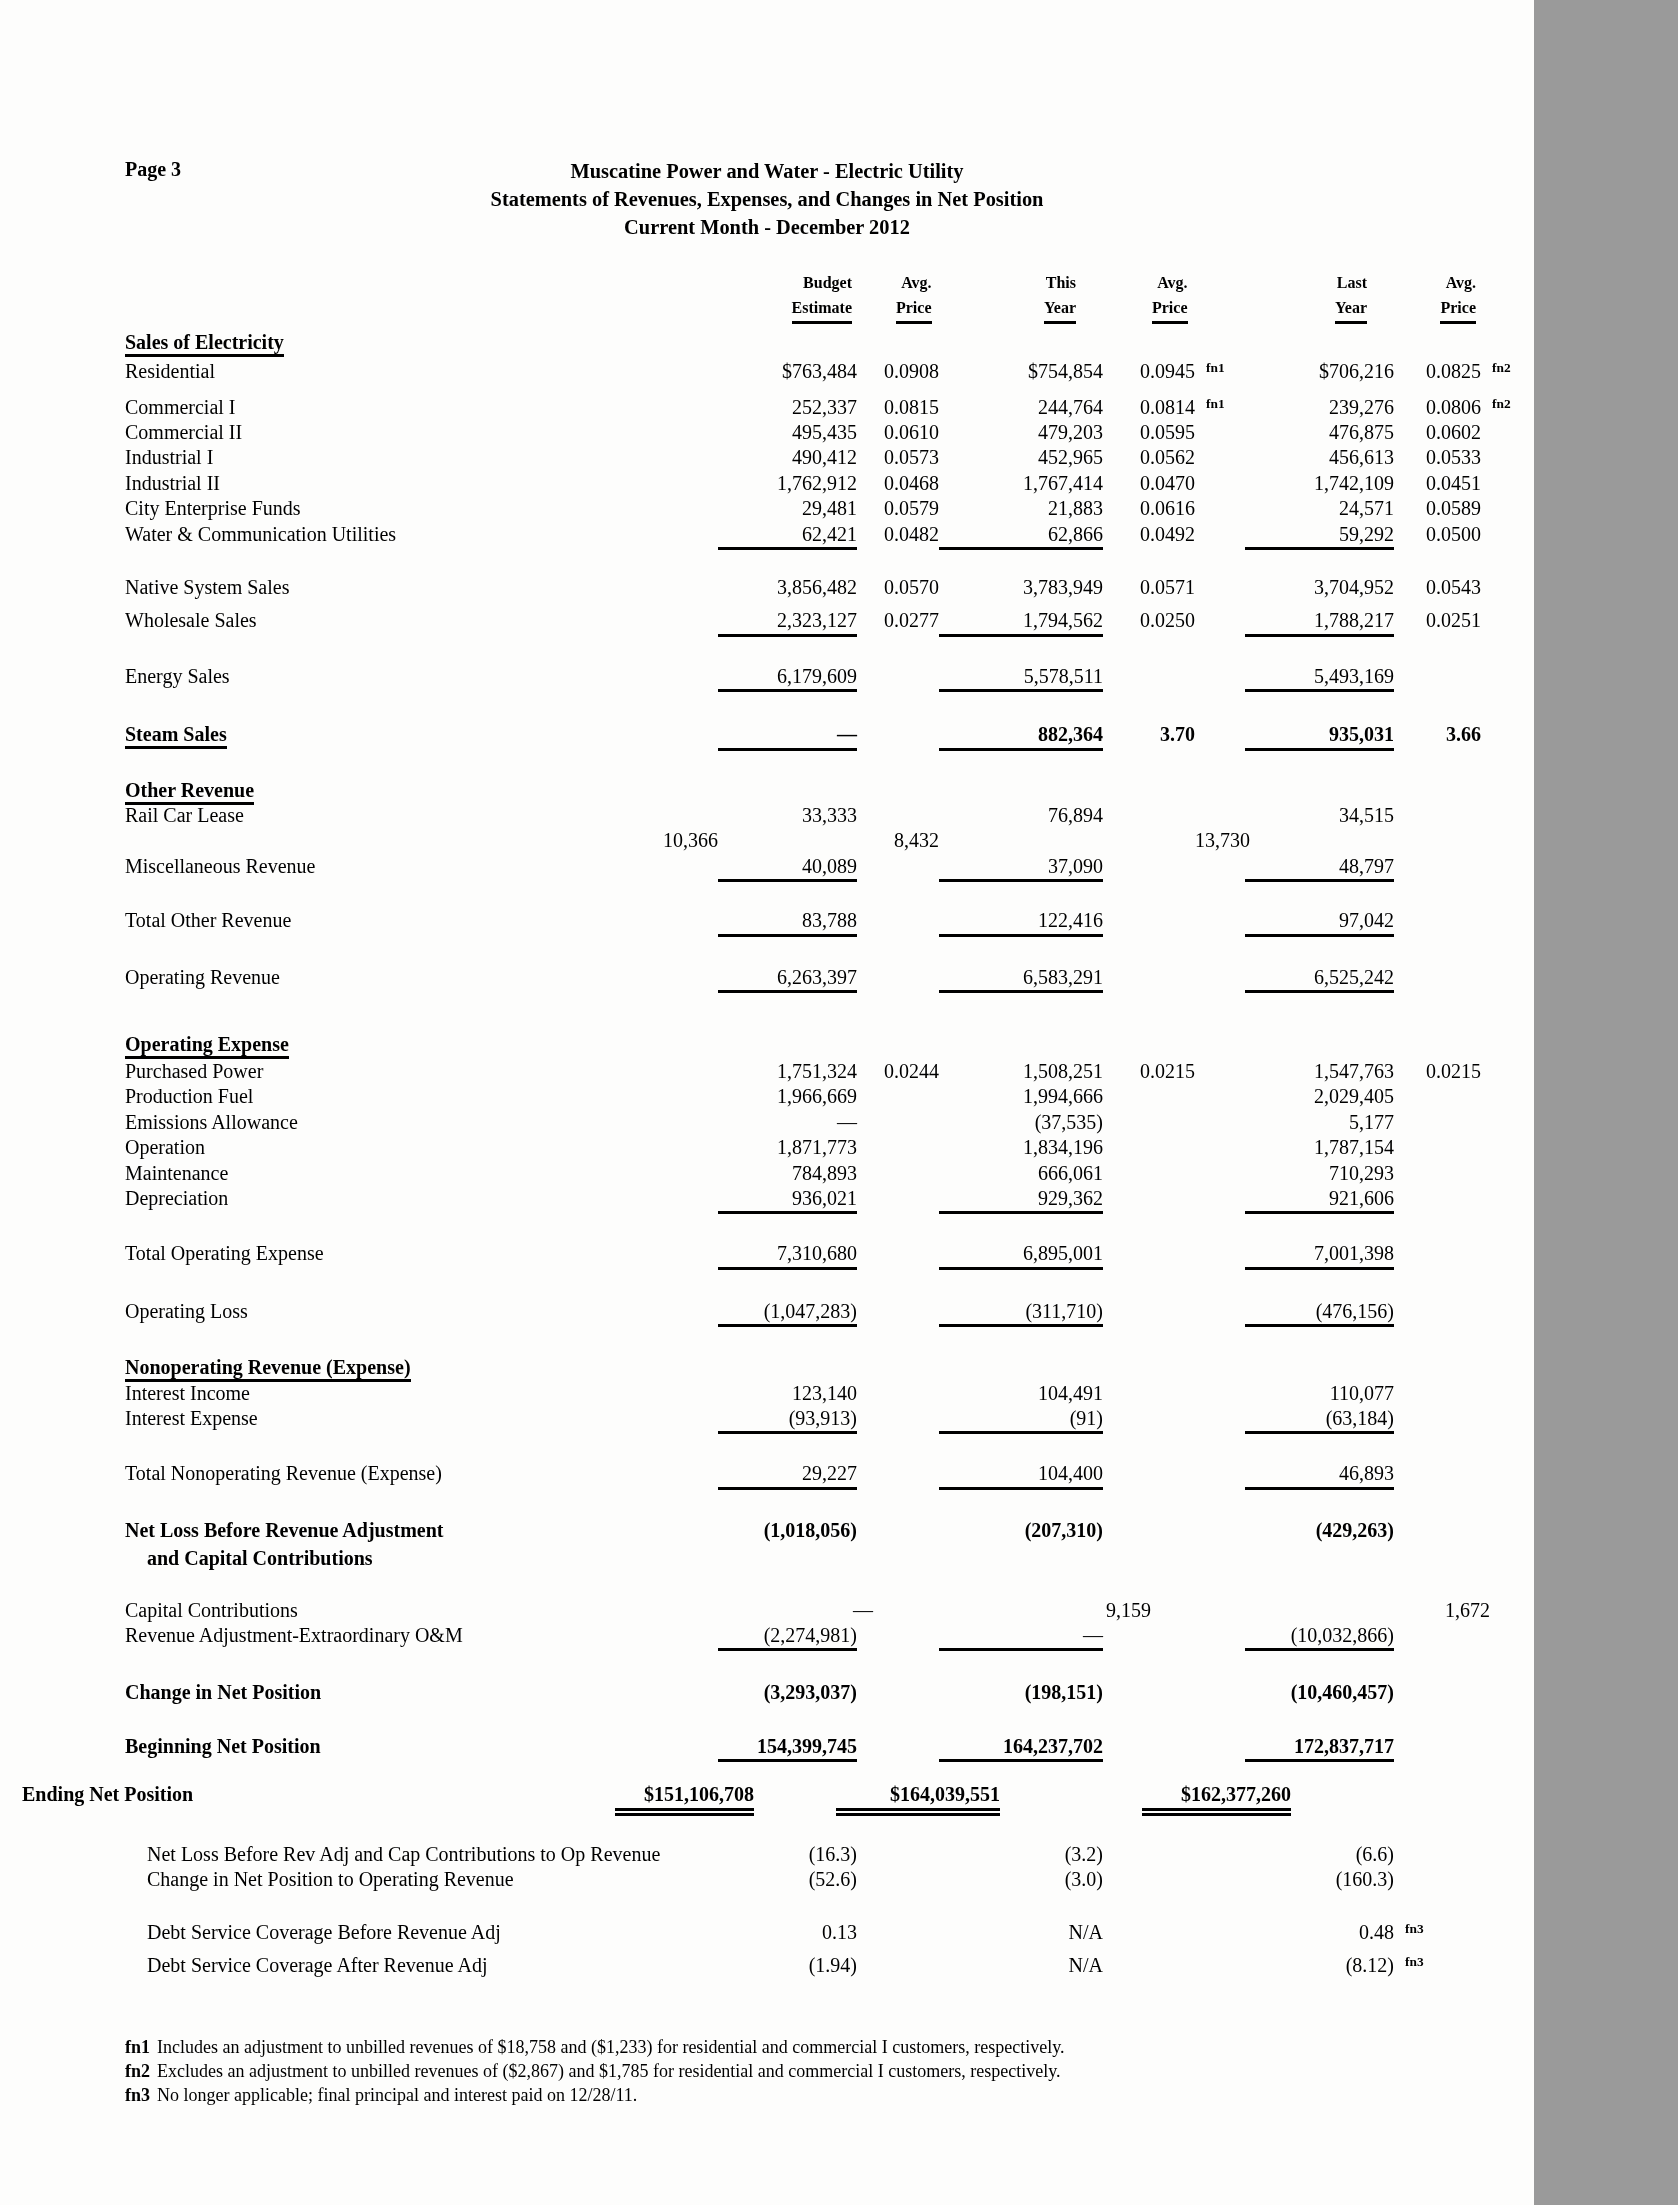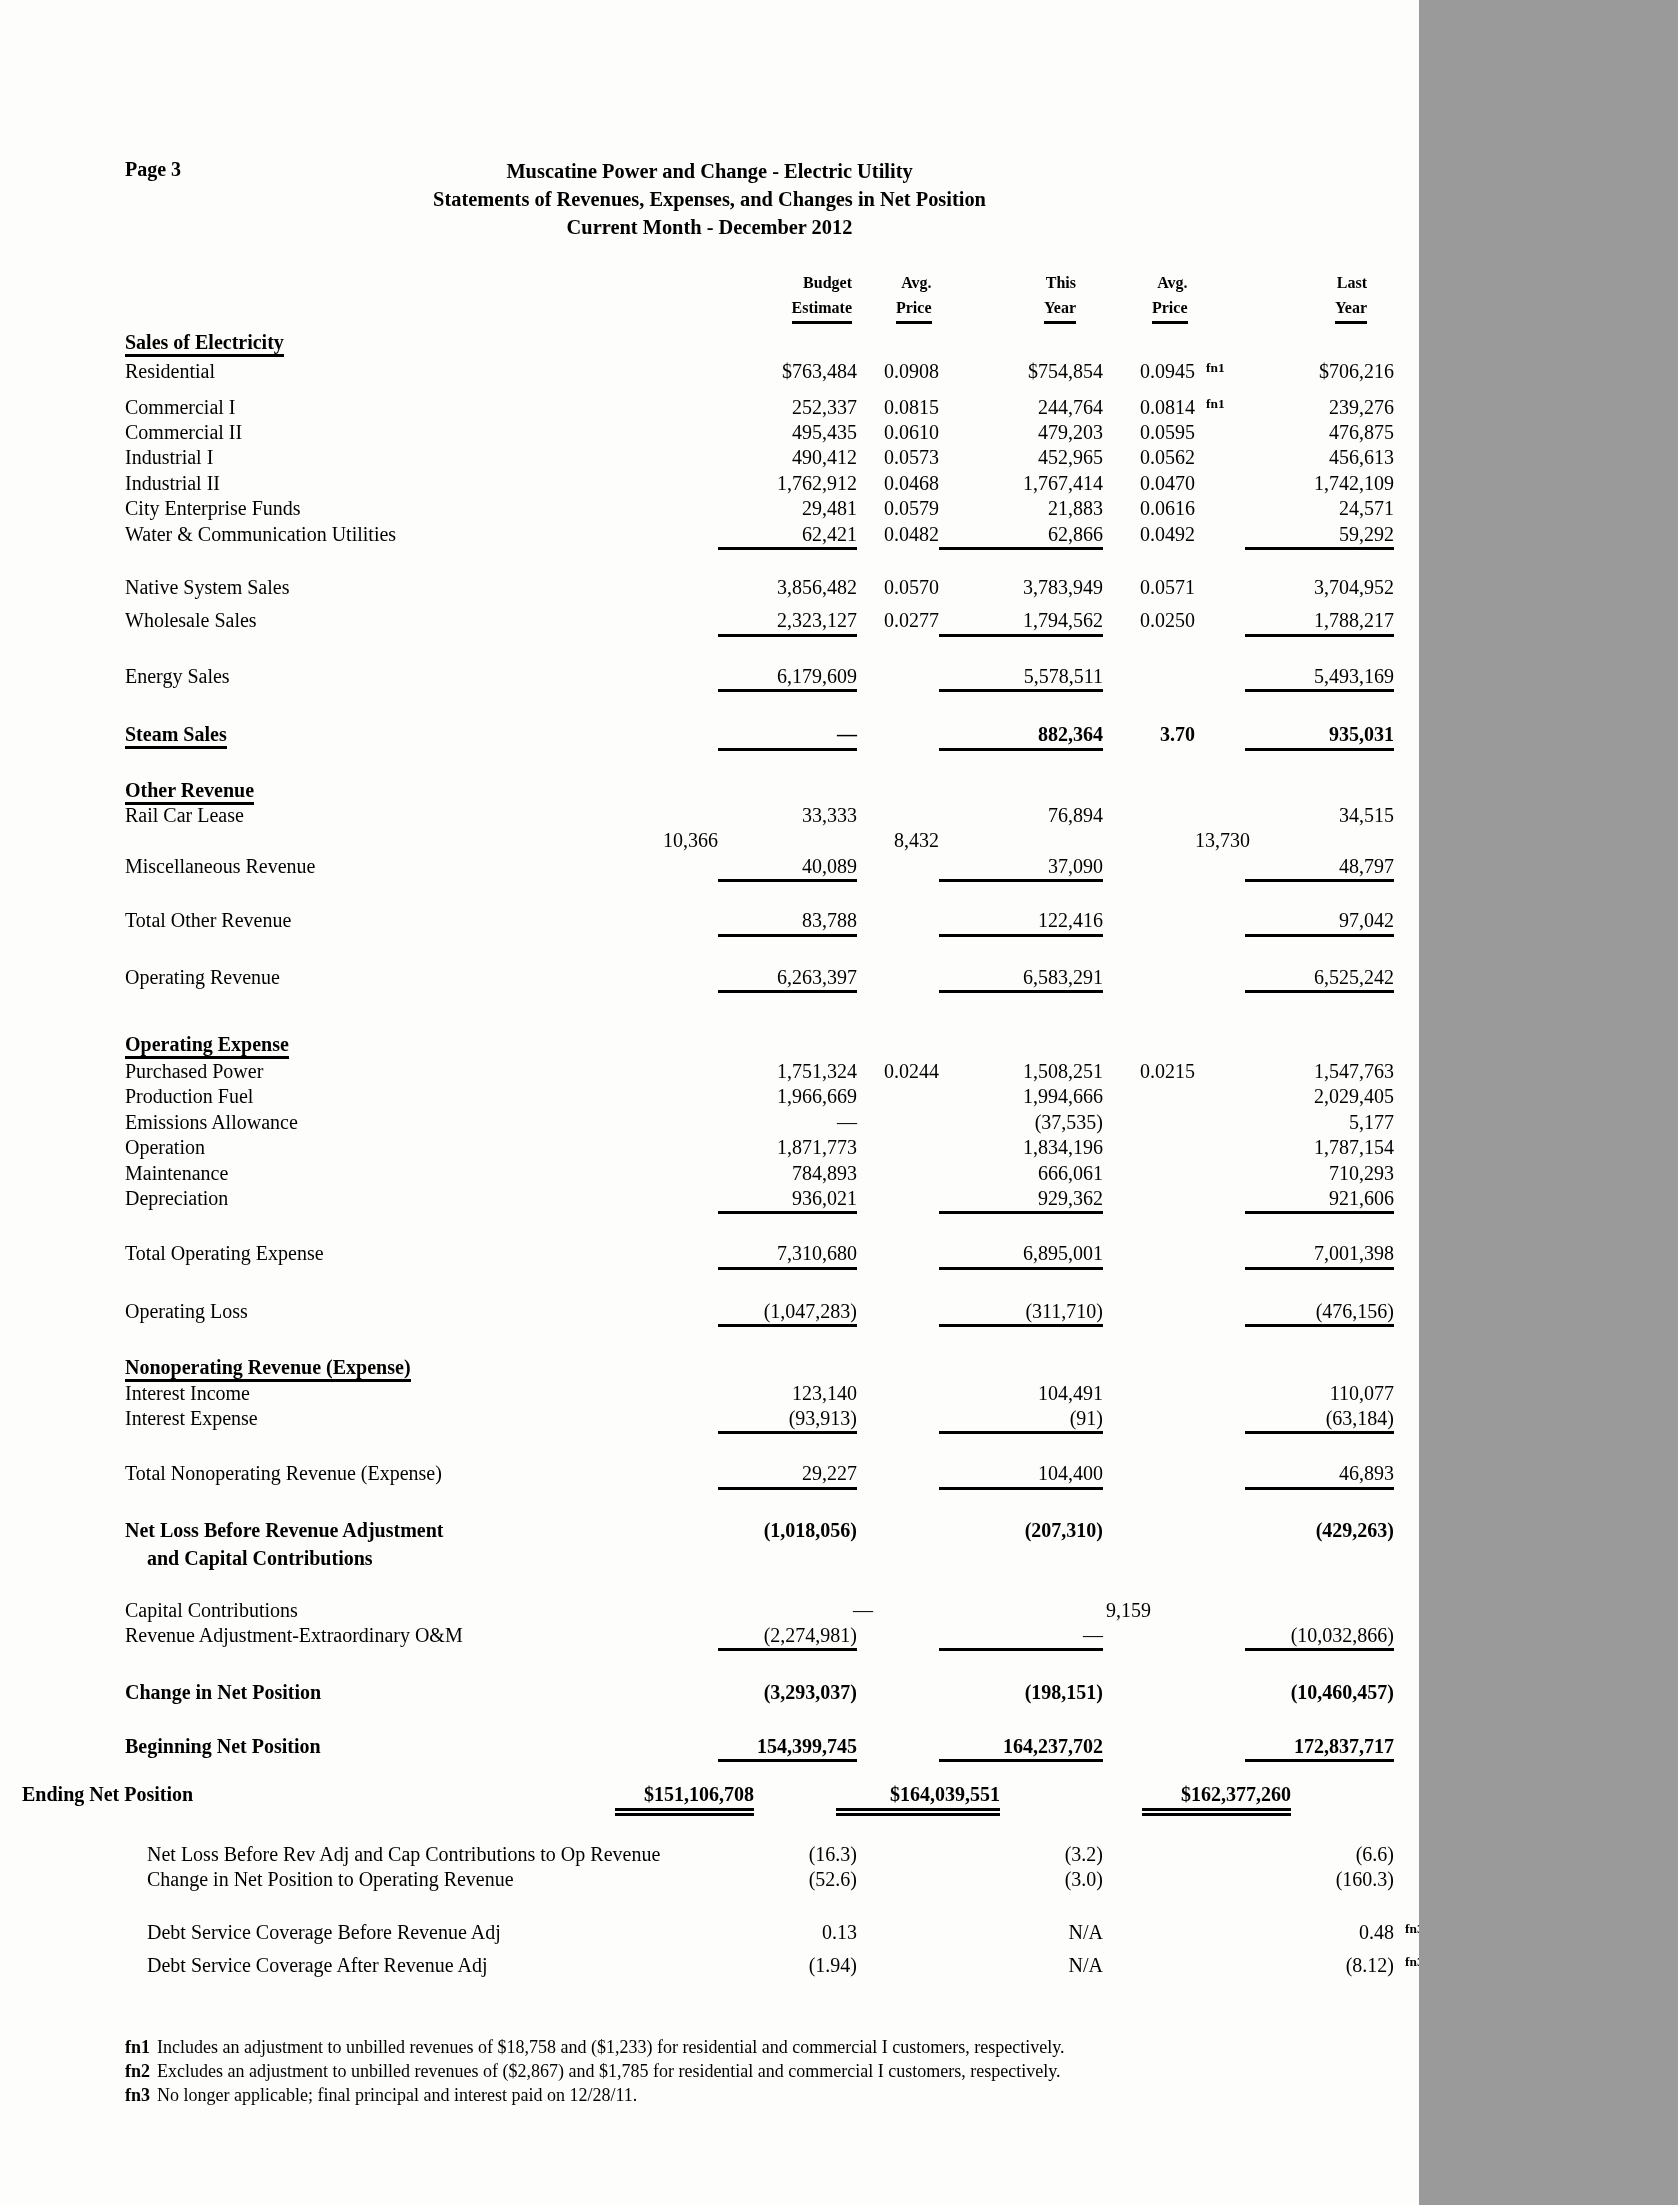--- a/index.html
+++ b/index.html
@@ -1,17 +1,17 @@
 <!DOCTYPE html>
 <html style="font-size:8px"><head>
 <meta charset="utf-8">
 <style>
   html,body{margin:0;padding:0;background:#9a9a9a;}
   .page{
-    position:relative;width:1419px;height:2205px;background:#fdfdfc;color:#000;
+    position:relative;width:1534px;height:2205px;background:#fdfdfc;color:#000;
     font-family:"Liberation Serif","DejaVu Serif",serif;overflow:hidden;
   }
   .topbar{position:relative;padding-top:157px;}
   .pageno{position:absolute;left:125px;top:158px;font-size:20px;font-weight:700;}
   .titles{text-align:center;font-weight:700;font-size:20.4px;line-height:28px;}
   .grid{display:grid;grid-template-columns:593px 139px 82px 164px 92px 50px 149px 87px 55px;padding-left:125px;}
   .colheads{margin-top:29px;font-weight:700;font-size:16px;line-height:25.4px;}
   .h{display:block;width:max-content;margin-left:auto;}
   .hu{border-bottom:3.5px solid #000;padding-bottom:0.5px;}
   .pr10{padding-right:5px}.pr15{padding-right:7.5px}.pr55{padding-right:27px}
@@ -31,21 +31,21 @@
   .fnpre{font-weight:700;padding-right:7px;}
 </style>
 </head>
 <body>
 
 <div class="page">
 
   <div class="topbar">
     <span class="pageno">Page 3</span>
     <div class="titles">
-      <div>Muscatine Power and Change - Electric Utility</div>
+      <div>Muscatine Power and Water - Electric Utility</div>
       <div>Statements of Revenues, Expenses, and Changes in Net Position</div>
       <div>Current Month - December 2012</div>
     </div>
   </div>
 
   <div class="colheads grid">
     <div class="cell"></div>
     <div class="cell pr10">
       <span class="h">Budget</span>
       <span class="h hu">Estimate</span>

